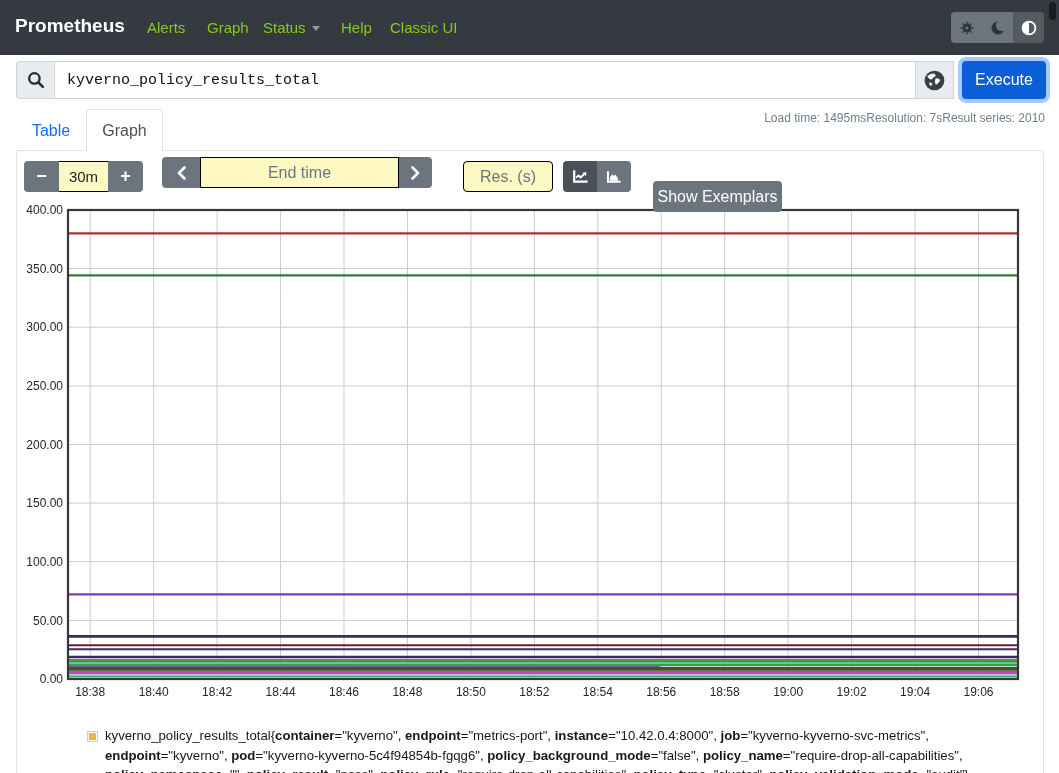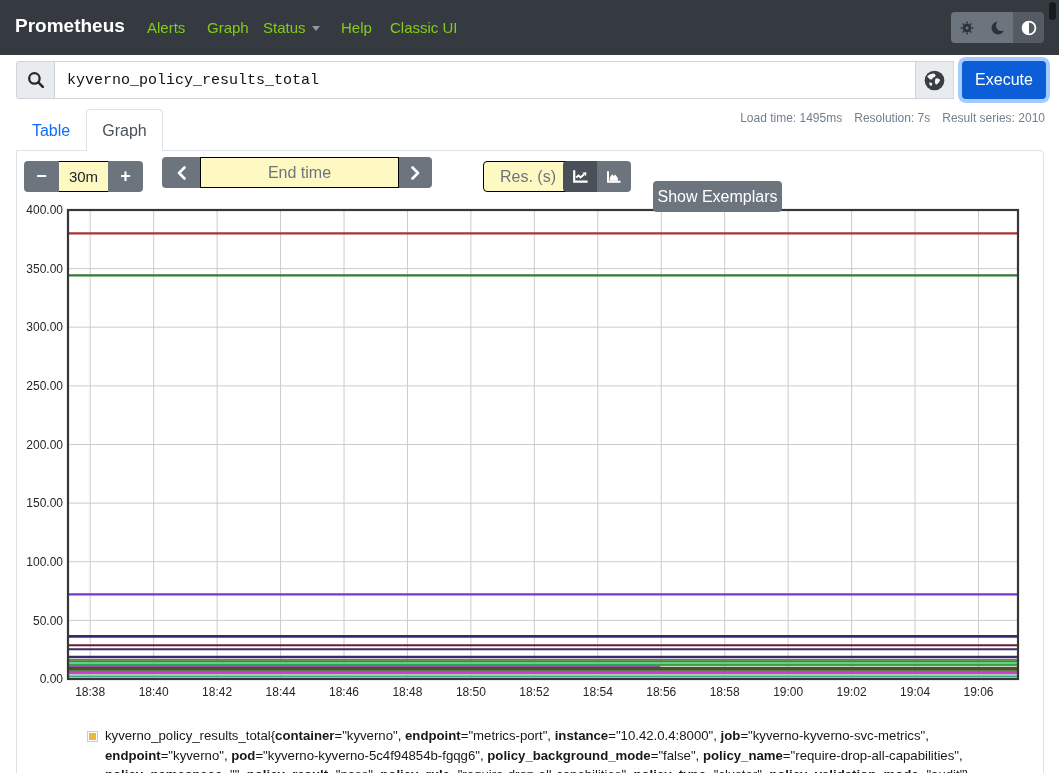--- a/index.html
+++ b/index.html
@@ -24,21 +24,21 @@
 .q-globe { width:38px; height:38px; background:#e9ecef; border:1px solid #ced4da; border-left:none; display:flex; align-items:center; justify-content:center; }
 .q-exec { width:84px; height:38px; margin-left:8px; background:#0b5ed7; border-radius:4px; color:#fff; font-size:16px; display:flex; align-items:center; justify-content:center; box-shadow:0 0 0 4px rgba(90,158,253,.55); }
 
 
 .tab-table { position:absolute; top:112px; left:16px; width:70px; height:38px; color:#0d6efd; font-size:16px; display:flex; align-items:center; justify-content:center; }
 .tab-graph { position:absolute; top:109px; left:86px; width:77px; height:42px; background:#fff; border:1px solid #dee2e6; border-bottom:none; border-radius:4px 4px 0 0; color:#495057; font-size:16px; display:flex; align-items:center; justify-content:center; z-index:3; }
 .panel { position:absolute; top:150px; left:16px; width:1028px; height:640px; border:1px solid #dee2e6; border-radius:0 4px 4px 4px; background:#fff; z-index:1; }
 
 
 .infoline { position:absolute; top:111px; right:14px; font-size:12px; color:#71808f; }
-.infoline span { margin-left:12px; }
+.infoline span { }
 
 
 .ctl { position:absolute; height:31px; display:flex; z-index:4; font-size:15px; }
 .btn { background:#6c757d; color:#fff; display:flex; align-items:center; justify-content:center; }
 .btn.dark { background:#495057; }
 .ctl-input { background:#fef9c3; border:1px solid #000000; display:flex; align-items:center; justify-content:center; color:#212529; }
 .ph { color:#6c757d; }
 .rd-l { border-radius:4px 0 0 4px; }
 .rd-r { border-radius:0 4px 4px 0; }
 .rd { border-radius:4px; }
@@ -129,21 +129,21 @@
         <path d="M7.5 1.5 L2 7 L7.5 12.5" fill="none" stroke="#fff" stroke-width="2.6" stroke-linecap="round" stroke-linejoin="round"></path>
       </svg>
   </div>
   <div class="ctl-input ph" style="width:199px; font-size:16px;">End time</div>
   <div class="btn rd-r" style="width:33px;">
     <svg width="9" height="14" viewBox="0 0 9 14">
         <path d="M1.5 1.5 L7 7 L1.5 12.5" fill="none" stroke="#fff" stroke-width="2.6" stroke-linecap="round" stroke-linejoin="round"></path>
       </svg>
   </div>
 </div>
-<div class="ctl" style="top:161px; left:463px;margin-left:20px;">
+<div class="ctl" style="top:161px; left:463px;">
   <div class="ctl-input ph rd" style="width:90px; font-size:16px;">Res. (s)</div>
 </div>
 <div class="ctl" style="top:161px; left:563px;">
   <div class="btn dark rd-l" style="width:34px;">
     <svg width="15" height="13" viewBox="0 0 15 13">
       <path d="M1.2 0.2 L1.2 11.6 L14.6 11.6" fill="none" stroke="#fff" stroke-width="2.2"></path>
       <path d="M3.2 7.6 L5.6 5.6 L7.6 7.4 L11 4.2" fill="none" stroke="#fff" stroke-width="2"></path>
       <path d="M9.4 2.6 L13.4 2.2 L13 6.2 Z" fill="#fff"></path>
     </svg>
   </div>

